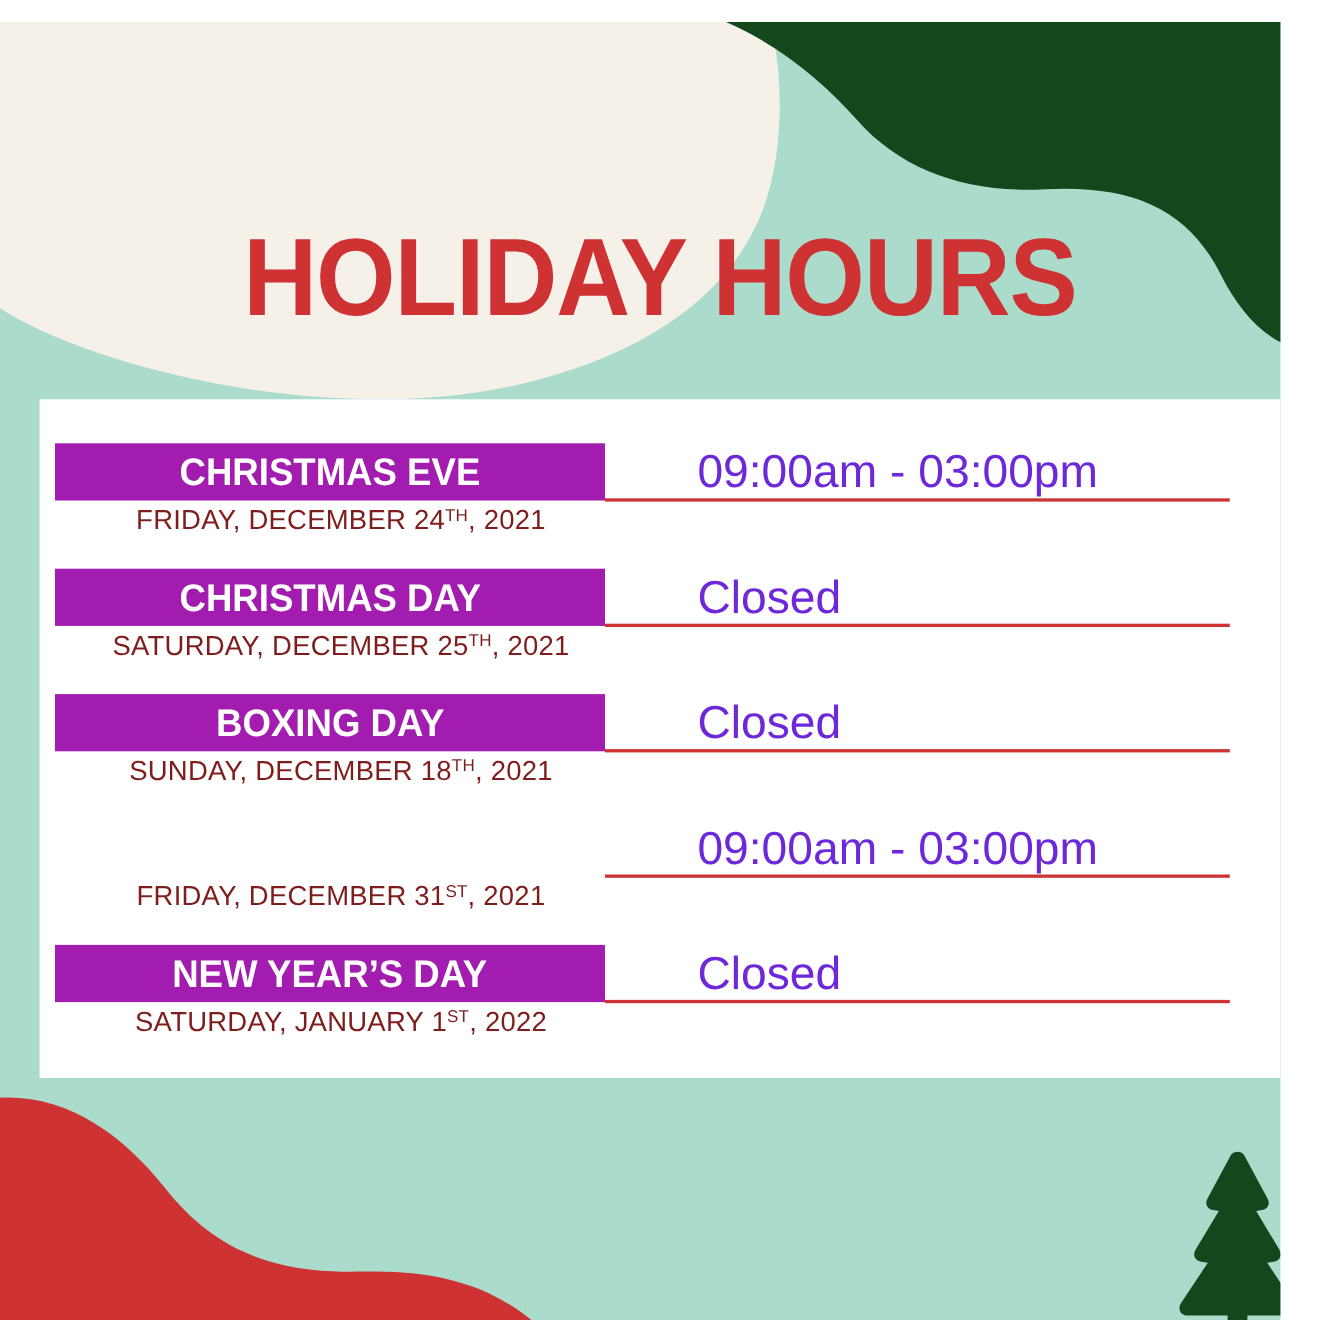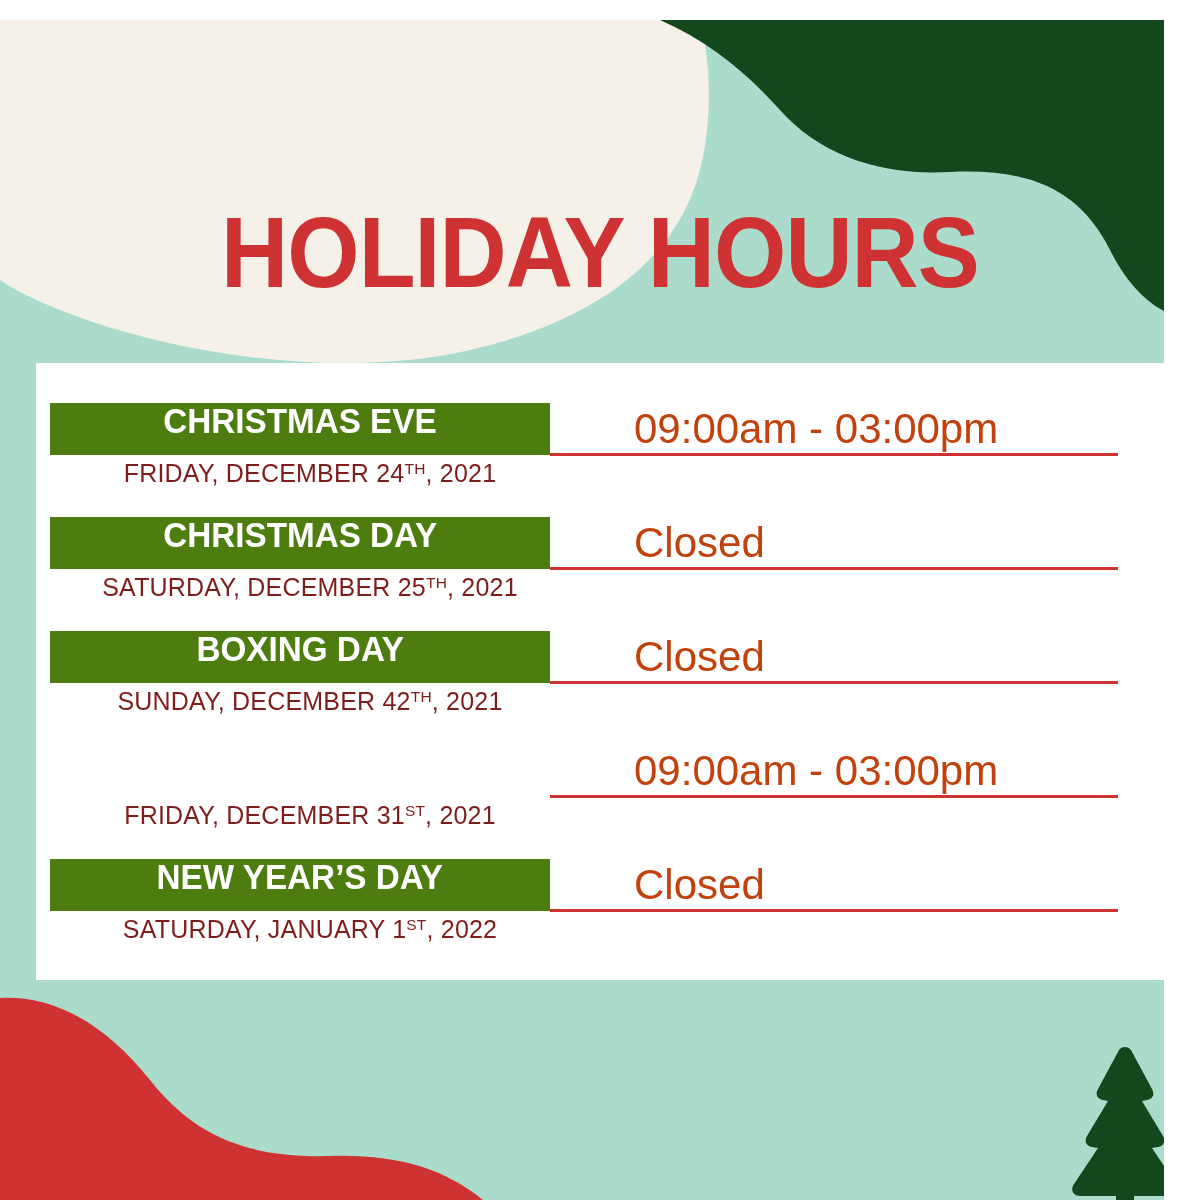--- a/index.html
+++ b/index.html
@@ -72,42 +72,43 @@
     width: 1128px;
     height: 114px;
   }
 
   .row-banner {
     position: absolute;
     left: 14px;
     top: 40px;
     width: 500px;
     height: 52px;
-    background: #4d7c0f;
+    background: #a21caf;
     display: flex;
+    align-items: center;
     justify-content: center;
     box-sizing: border-box;
     padding: 0 14px;
   }
   .row-banner-label {
     color: #ffffff;
     font-family: "Liberation Sans Narrow", "Liberation Sans", sans-serif;
     font-size: 35px;
     font-weight: bold;
     line-height: 1;
     letter-spacing: 0px;
     white-space: nowrap;
     transform: scaleX(0.95);
   }
 
   .row-hours {
     position: absolute;
     left: 598px;
     top: 41px;
-    color: #c2410c;
+    color: #6d28d9;
     font-family: "Liberation Sans Narrow", "Liberation Sans", sans-serif;
     font-size: 42px;
     line-height: 50px;
     font-weight: normal;
     white-space: nowrap;
   }
 
   .row-underline {
     position: absolute;
     left: 514px;
@@ -195,21 +196,21 @@
       <div class="row-underline"></div>
       <div class="row-date"><span>SATURDAY, DECEMBER 25</span><sup>TH</sup><span>, 2021</span></div>
     </div>
 
     <div class="hours-row" style="top:228px;">
       <div class="row-banner">
         <span class="row-banner-label">BOXING DAY</span>
       </div>
       <div class="row-hours">Closed</div>
       <div class="row-underline"></div>
-      <div class="row-date"><span>SUNDAY, DECEMBER 42</span><sup>TH</sup><span>, 2021</span></div>
+      <div class="row-date"><span>SUNDAY, DECEMBER 18</span><sup>TH</sup><span>, 2021</span></div>
     </div>
 
     <div class="hours-row" style="top:342px;">
       <div class="row-hours">09:00am - 03:00pm</div>
       <div class="row-underline"></div>
       <div class="row-date"><span>FRIDAY, DECEMBER 31</span><sup>ST</sup><span>, 2021</span></div>
     </div>
 
     <div class="hours-row" style="top:456px;padding-left:40px;">
       <div class="row-banner">

